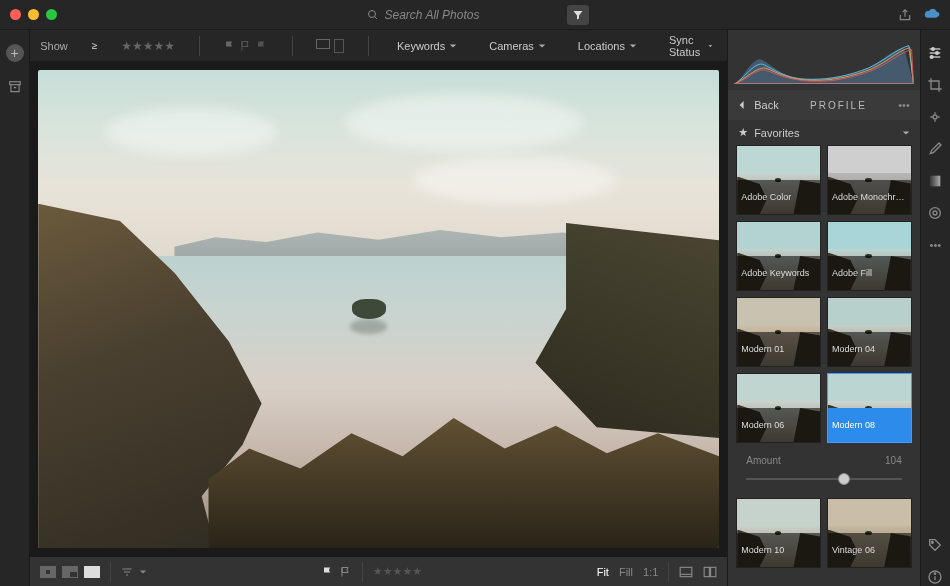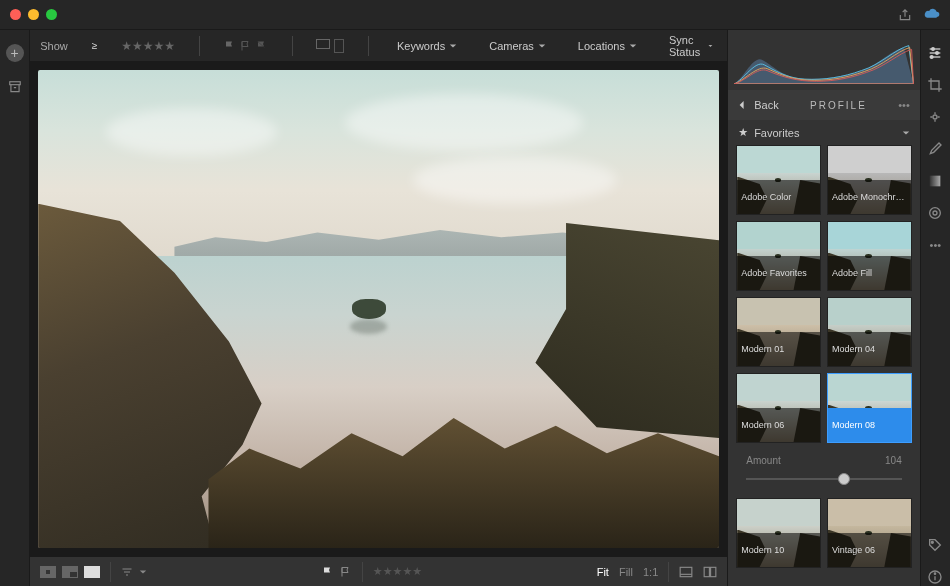--- a/index.html
+++ b/index.html
@@ -73,20 +73,34 @@
 .mini-isl{position:absolute;top:47%;left:45%;width:8%;height:6%;background:#2a3020;border-radius:50%}
 svg{display:block}
 </style>
 </head>
 <body>
 
 <div class="titlebar">
   <div class="tl r"></div>
   <div class="tl y"></div>
   <div class="tl g"></div>
+  <div class="searchwrap">
+    <div class="search">
+      <svg width="12" height="12" viewBox="0 0 24 24" fill="none" stroke="#888" stroke-width="2">
+          <circle cx="10" cy="10" r="7"></circle>
+          <line x1="20" y1="20" x2="15" y2="15"></line>
+        </svg>
+      <span>Search All Photos</span>
+    </div>
+    <div class="filterbtn">
+      <svg width="12" height="12" viewBox="0 0 24 24" fill="#ddd">
+          <path d="M3 4h18l-7 9v6l-4 2v-8z"></path>
+        </svg>
+    </div>
+  </div>
   <div class="ticonwrap">
     <span class="topicon">
       <svg width="14" height="14" viewBox="0 0 24 24" fill="none" stroke="#888" stroke-width="2">
           <path d="M4 12v8h16v-8M12 3v12M8 7l4-4 4 4"></path>
         </svg>
     </span>
     <span class="topicon">
       <svg width="16" height="14" viewBox="0 0 24 18" fill="#4a8fc7">
           <path d="M19 12a4 4 0 000-8 6 6 0 00-11.3-1A5 5 0 005 13h14z"></path>
         </svg>
@@ -272,21 +286,21 @@
         </div>
         <div class="trow">
           <div class="thumb">
             <div class="mini">
               <div class="mini-sky" style="background:#b2d3cf"></div>
               <div class="mini-water" style="background:linear-gradient(#c4d2ce,#8a7e6a)"></div>
               <div class="mini-land"></div>
               <div class="mini-landR"></div>
               <div class="mini-isl"></div>
             </div>
-            <div class="tlabelb">Adobe Favorites</div>
+            <div class="tlabelb">Adobe Keywords</div>
           </div>
           <div class="thumb">
             <div class="mini">
               <div class="mini-sky" style="background:#a8d5d8"></div>
               <div class="mini-water" style="background:linear-gradient(#bfd4d2,#8a7e6a)"></div>
               <div class="mini-land"></div>
               <div class="mini-landR"></div>
               <div class="mini-isl"></div>
             </div>
             <div class="tlabelb">Adobe Fill</div>

